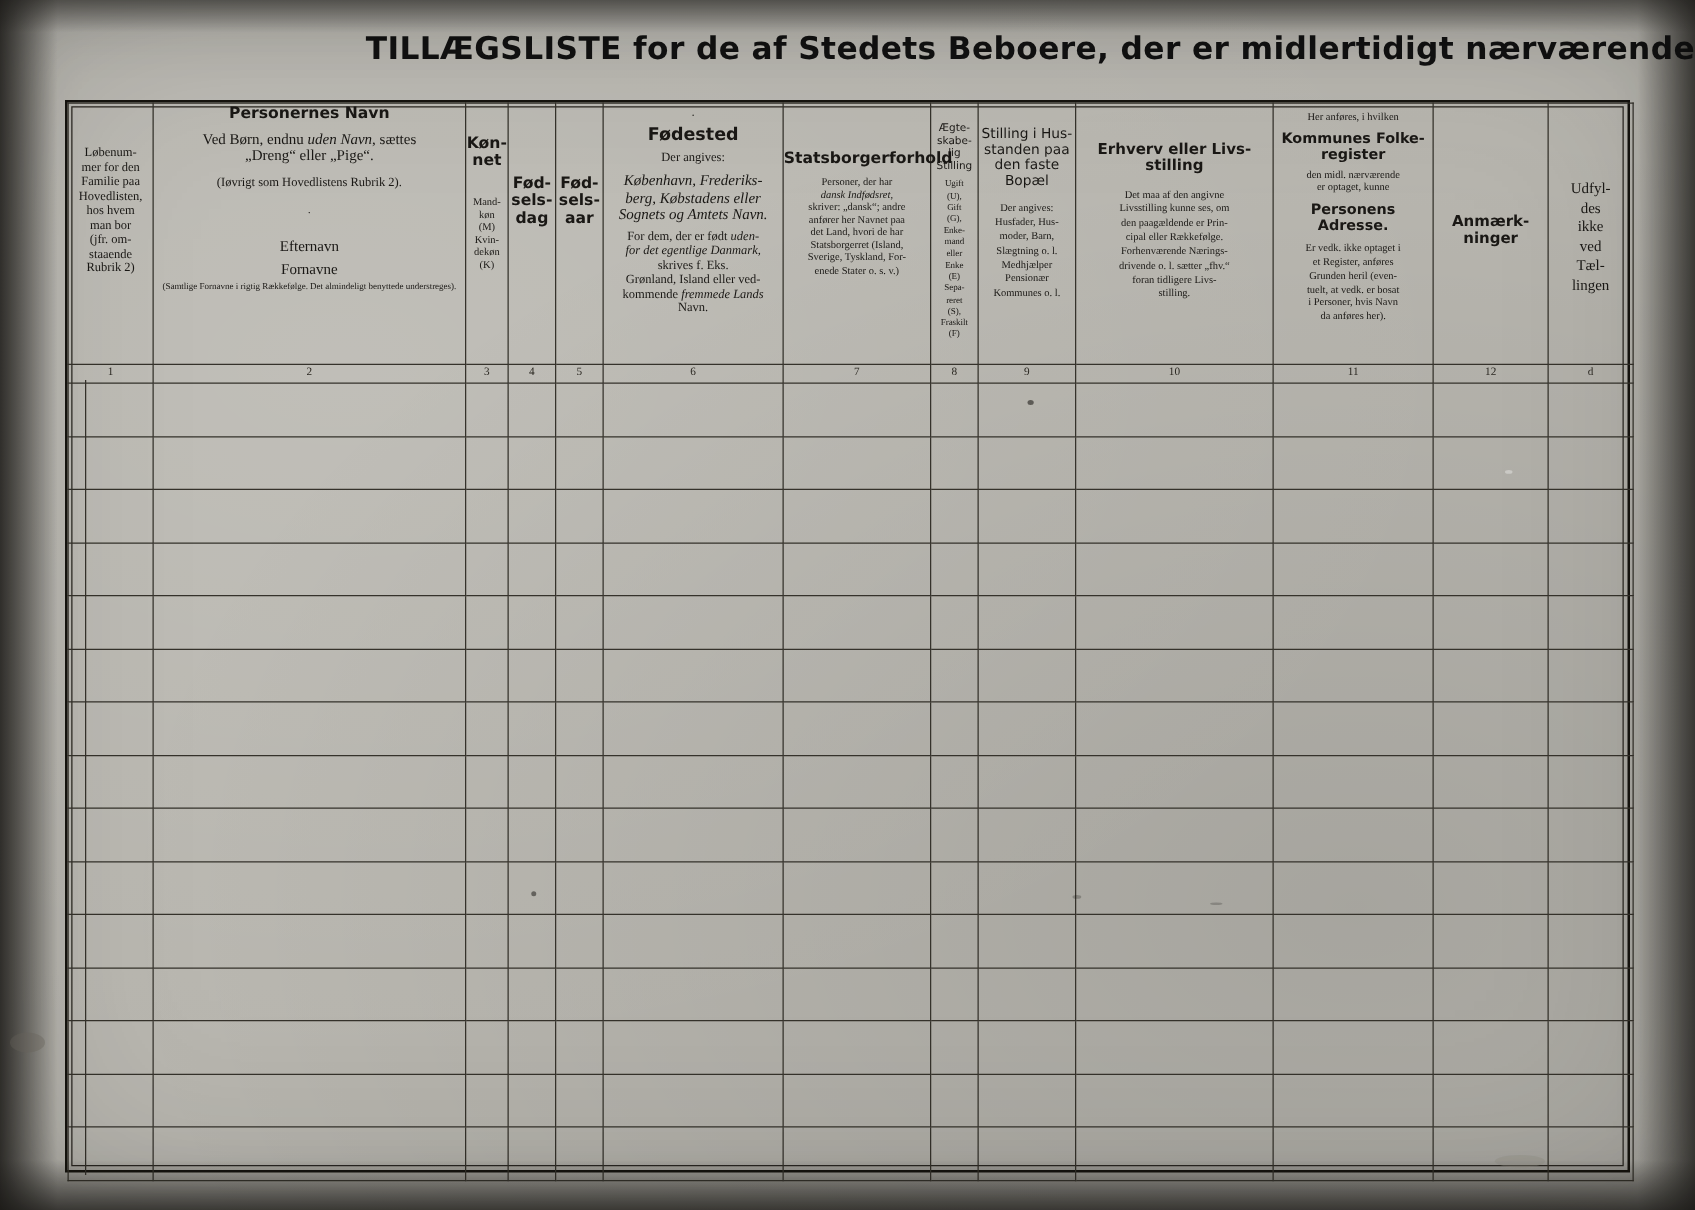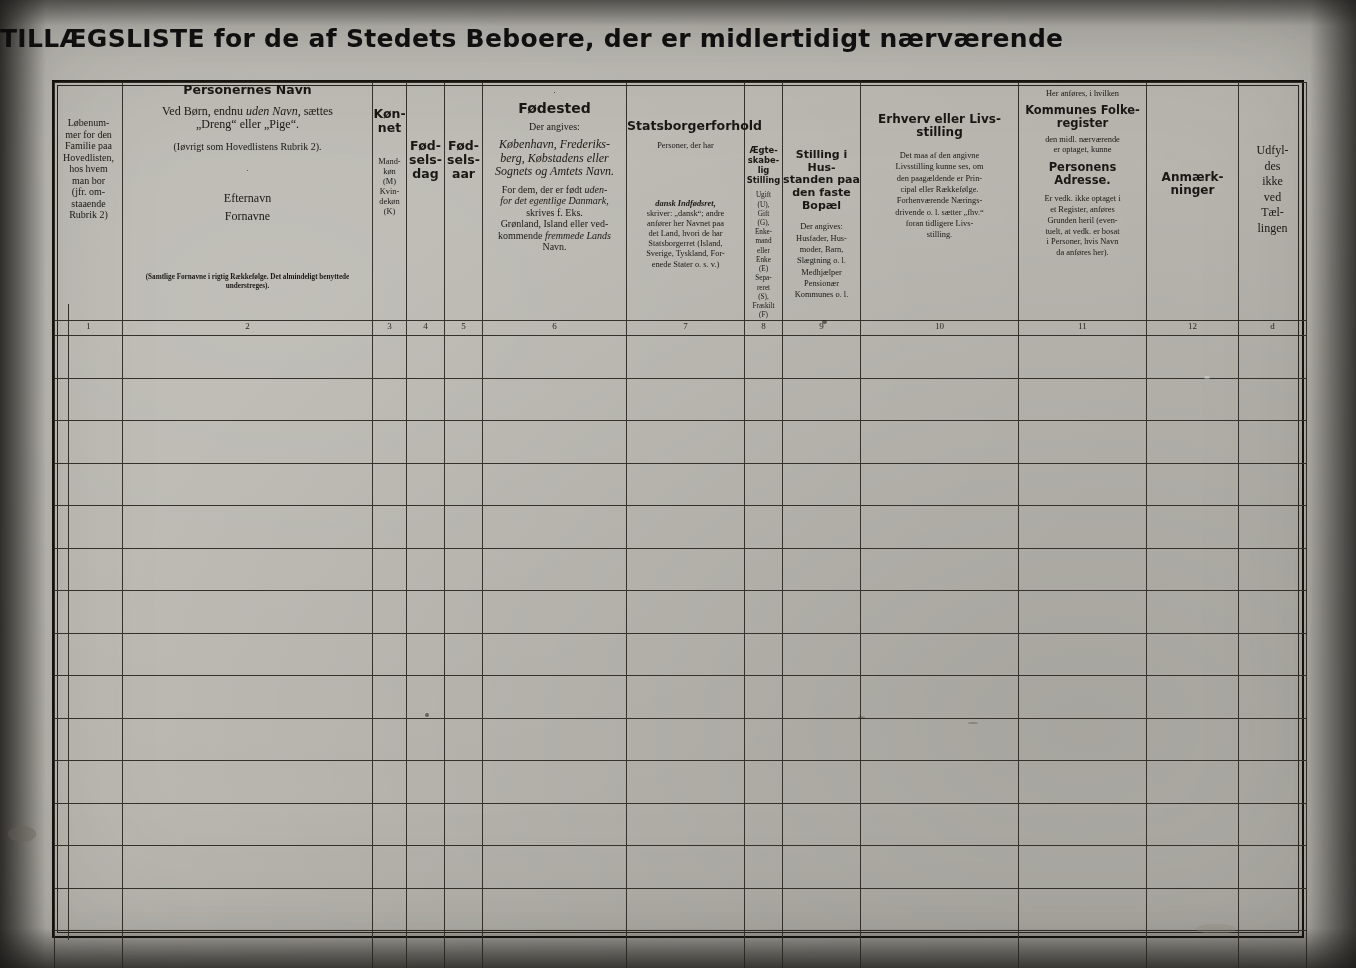--- a/index.html
+++ b/index.html
@@ -34,21 +34,21 @@
   .edge-l{position:absolute;left:0;top:0;width:46px;height:968px;background:linear-gradient(to right, rgba(40,38,34,0.85), rgba(40,38,34,0));}
   .edge-r{position:absolute;right:0;top:0;width:46px;height:968px;background:linear-gradient(to left, rgba(40,38,34,0.75), rgba(40,38,34,0));}
   .edge-t{position:absolute;left:0;top:0;height:26px;width:1356px;background:linear-gradient(to bottom, rgba(40,38,34,0.55), rgba(40,38,34,0));}
   .edge-b{position:absolute;left:0;bottom:0;height:40px;width:1356px;background:linear-gradient(to top, rgba(40,38,34,0.75), rgba(40,38,34,0));}
 
   .title {
     position: absolute;
     top: 24px;
     left: 0;
     width: 1356px;
-    text-align: left;
+    text-align: right;
     font-family: "DejaVu Sans", sans-serif;
     font-weight: bold;
     font-size: 25px;
     letter-spacing: 0.3px;
     color: #121212;
   }
 
   
   .sheet {
     position: absolute;
@@ -100,21 +100,21 @@
   .hdr-xs {
     font-size: 8.4px;
     line-height: 1.2;
     text-align: center;
   }
   .hdr-xxs {
     font-size: 7.2px;
     line-height: 1.18;
   }
   .it { font-style: italic; }
-  .b  { font-weight: bold; margin-top: 48px; }
+  .b  { font-weight: normal; }
   .sans { font-family: "DejaVu Sans", sans-serif; }
 
   .numrow td {
     height: 14px;
     text-align: center;
     font-size: 9px;
     color: #2a2721;
     border-top: 1px solid #35322b;
     vertical-align: middle;
   }

